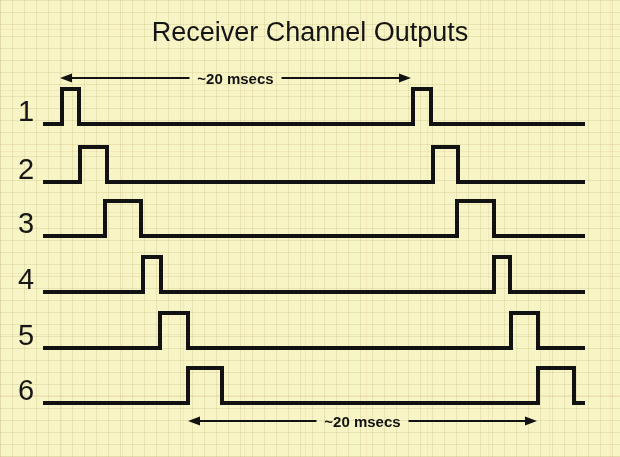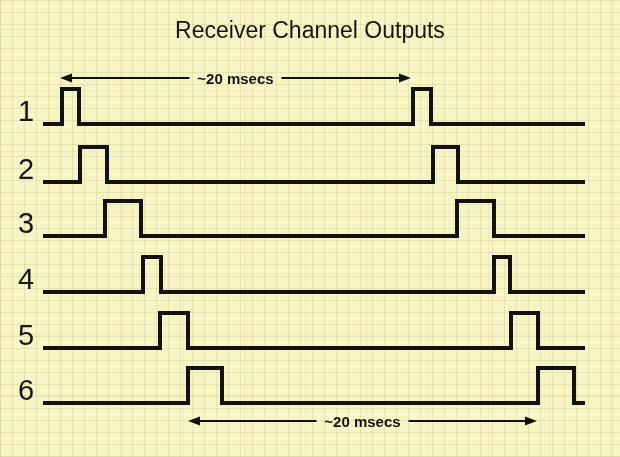--- a/index.html
+++ b/index.html
@@ -12,21 +12,21 @@
       repeating-linear-gradient(90deg, rgba(205,150,125,0.13) 0 1px, transparent 1px 61px),
       repeating-linear-gradient(0deg,  rgba(205,150,125,0.13) 0 1px, transparent 1px 61px),
       repeating-linear-gradient(90deg, rgba(172,162,92,0.20) 0 1px, transparent 1px 12px),
       repeating-linear-gradient(0deg,  rgba(172,162,92,0.20) 0 1px, transparent 1px 12px);
     font-family:"Liberation Sans", sans-serif;
   }
   .title{
     position:absolute;
     top:17px;left:0;width:620px;
     text-align:center;
-    font-size:23px;
+    font-size:27px;
     font-weight:400;
     color:#151515;
     letter-spacing:0px;
   }
   svg.wave{position:absolute;left:0;top:0;}
   .ch-label{font-family:"Liberation Sans", sans-serif;font-size:29px;fill:#161616;}
   .arrow-label{font-family:"Liberation Sans", sans-serif;font-size:15px;font-weight:700;fill:#121212;}
 </style>
 </head>
 <body>

